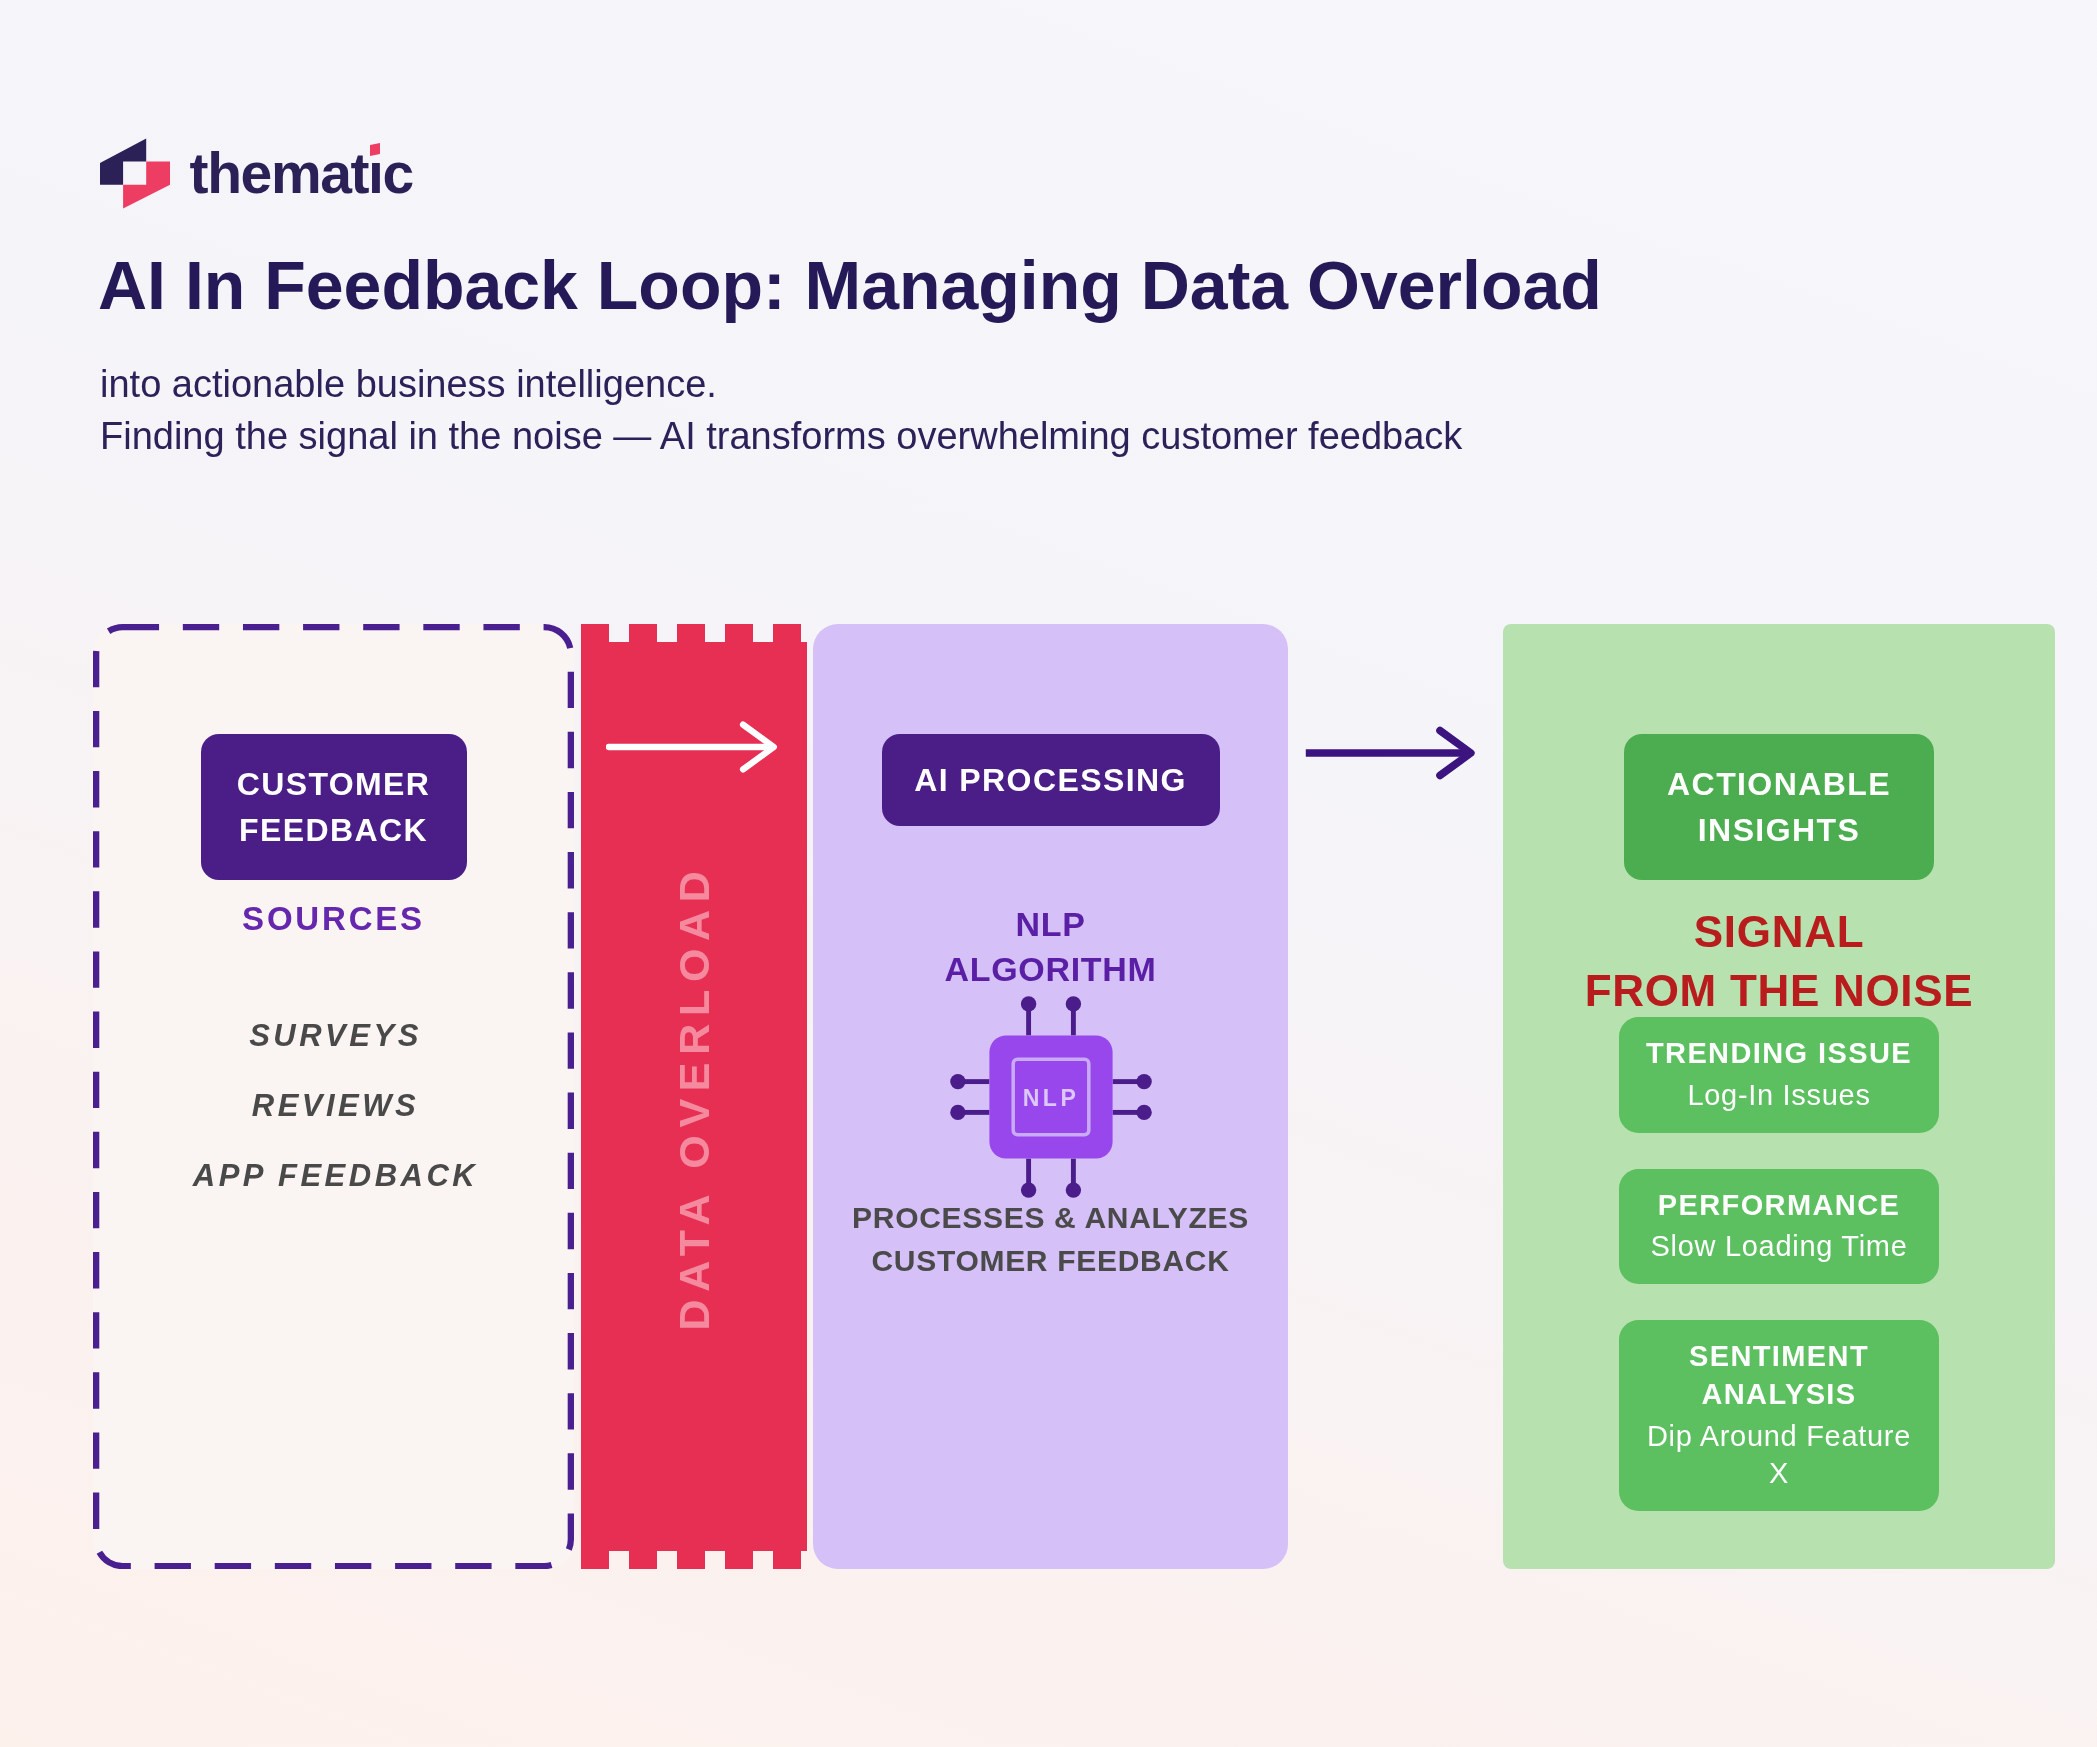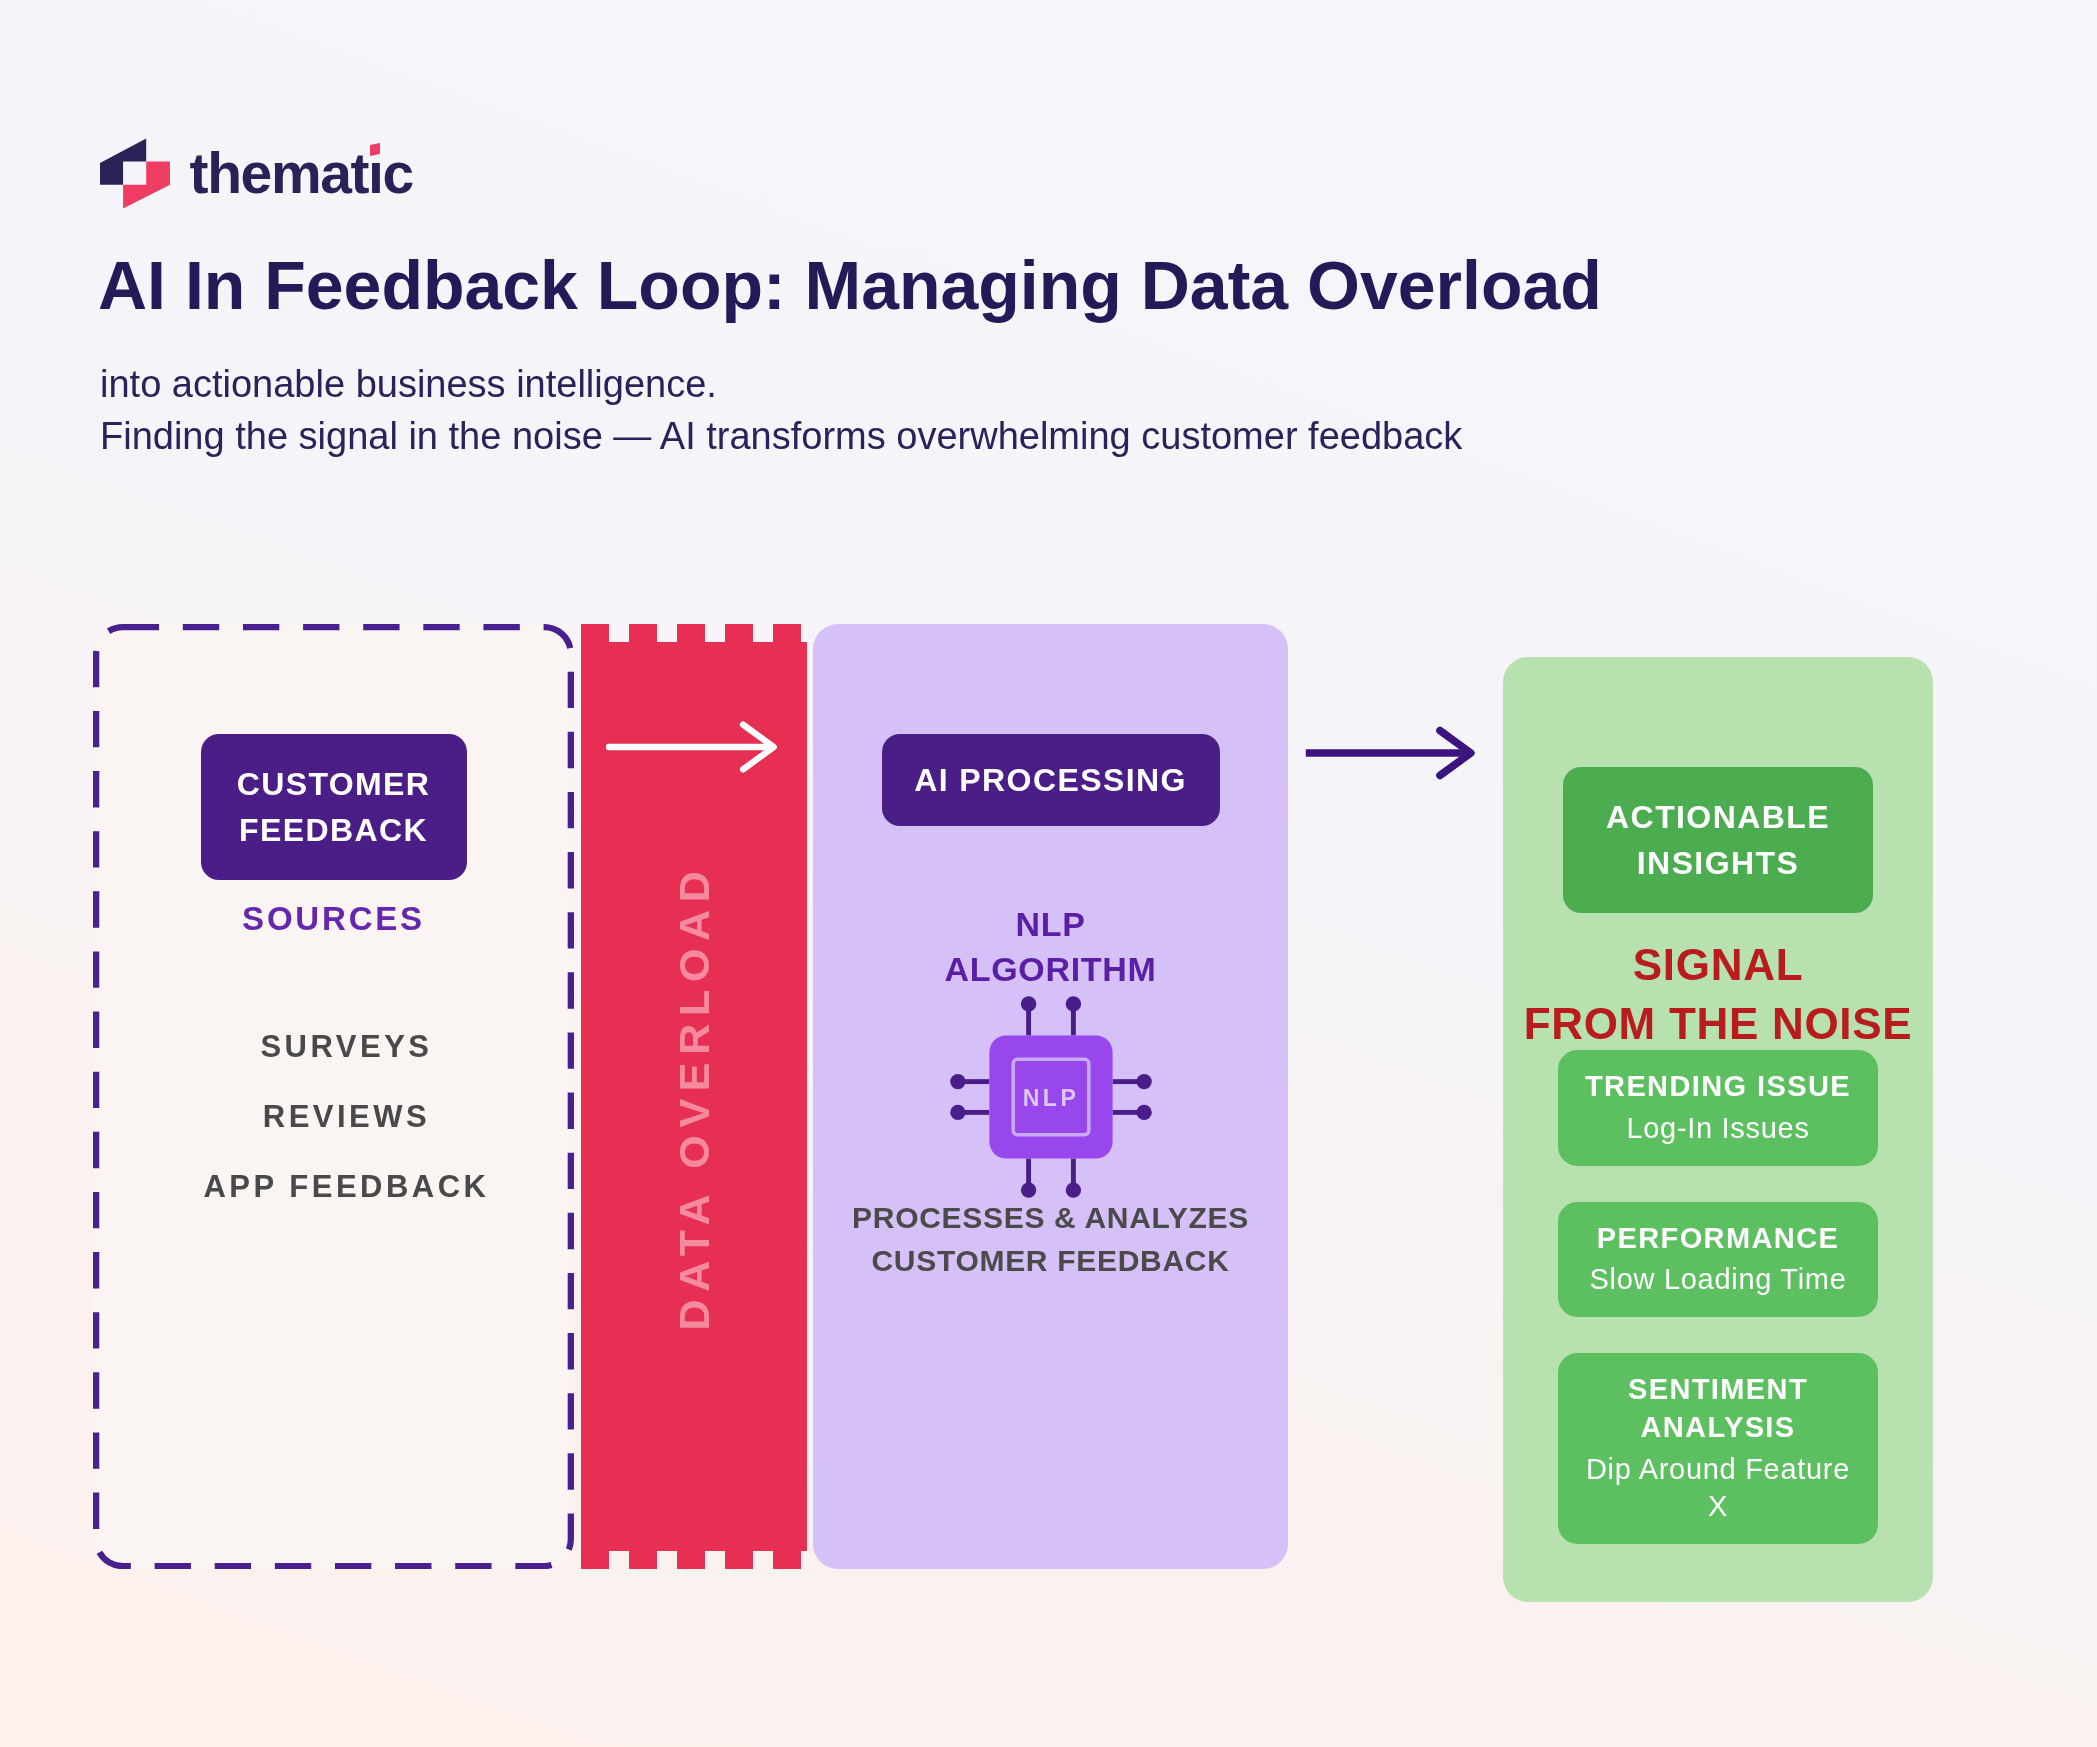--- a/index.html
+++ b/index.html
@@ -16,21 +16,21 @@
   .logo-i::before{content:"";position:absolute;left:2.1px;top:6.3px;width:9.8px;height:11.2px;background:#ee3d63;transform:skewY(-12deg);}
   .page-title{position:absolute;left:98px;top:246px;font-size:68px;font-weight:600;color:#251a57;white-space:nowrap;}
   .page-subtitle{position:absolute;left:100px;top:358px;font-size:38px;font-weight:400;color:#2c2159;line-height:1.38;}
   .page-subtitle span{display:block;}
 
   
   .panel{position:absolute;top:624px;height:945px;}
   .panel-left{left:93px;width:481px;background:#faf4f3;border-radius:28px;}
   .dash-svg{position:absolute;inset:0;pointer-events:none;}
   .panel-mid{left:813px;width:475px;background:#d5c0f7;border-radius:25px;}
-  .panel-right{left:1503px;width:430px;background:#b7e2b0;border-radius:25px;margin-top:33px;}
+  .panel-right{left:1503px;width:552px;background:#b7e2b0;border-radius:8px;}
 
   
   .band{left:581px;width:226px;}
   .band-body{position:absolute;left:0;right:0;top:18px;bottom:18px;background:#e62f52;}
   .band-notch{position:absolute;left:0;right:0;height:19px;background:repeating-linear-gradient(90deg,#e62f52 0 28px,transparent 28px 48px);}
   .band-notch.top{top:0;}
   .band-notch.bottom{bottom:0;}
   .band-label{
     position:absolute;left:50%;top:50%;
     transform:translate(-50%,-50%) rotate(-90deg);
@@ -45,21 +45,21 @@
     border-radius:18px;color:#ffffff;font-weight:700;text-align:center;
     font-size:32px;letter-spacing:1.4px;line-height:1.45;
   }
   .badge-cf{top:110px;width:238px;padding:26.6px 14px;background:#4a1d87;}
   .badge-ai{top:110px;width:310px;padding:23px 14px;background:#4a1d87;}
   .badge-act{top:110px;width:282px;padding:26.6px 14px;background:#4cad50;}
 
   
   .sources-label{position:absolute;top:276px;width:100%;text-align:center;
     font-size:33px;font-weight:700;letter-spacing:2.8px;color:#6527ae;}
-  .sources-list{position:absolute;top:392px;width:100%;list-style:none;margin:13px;padding:0;}
+  .sources-list{position:absolute;top:392px;width:100%;list-style:none;margin:2px;padding:0;font-style:italic;}
   .sources-list li{font-size:31px;font-weight:700;letter-spacing:3.5px;color:#494949;
     text-align:center;line-height:36px;margin-bottom:34px;}
 
   
   .algo{position:absolute;top:278px;width:100%;text-align:center;
     font-size:34px;font-weight:700;color:#5a1fa5;line-height:1.32;letter-spacing:0.7px;}
   .algo span{display:block;}
   .chip{position:absolute;top:368px;left:50%;transform:translateX(-50%);}
   .proc-desc{position:absolute;top:573px;width:100%;text-align:center;
     font-size:30px;font-weight:700;color:#4a4a4a;line-height:1.42;letter-spacing:0.7px;}

